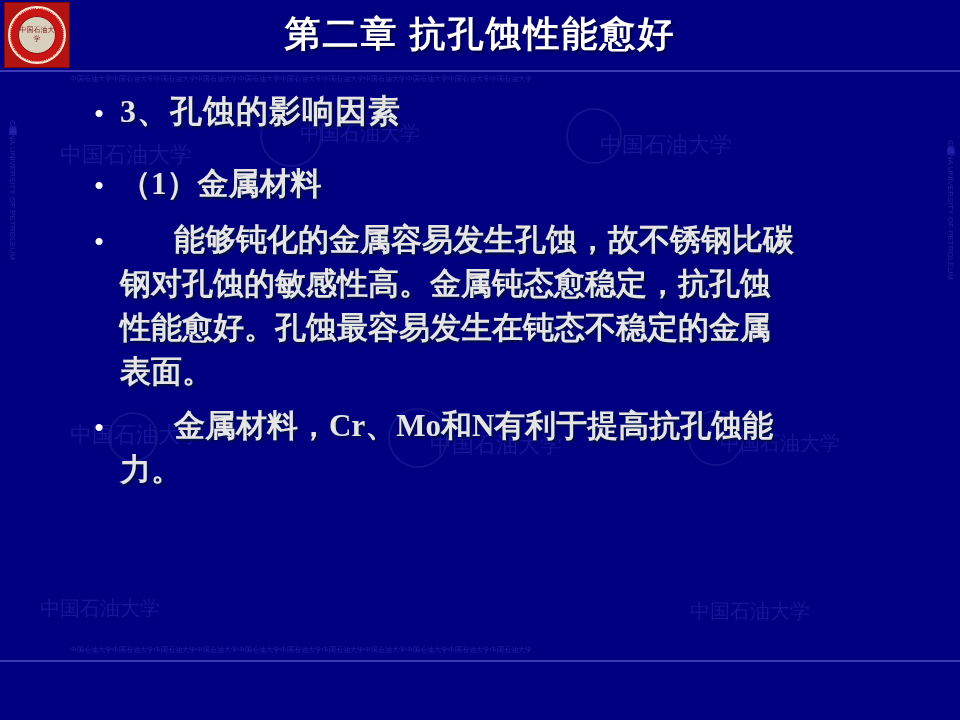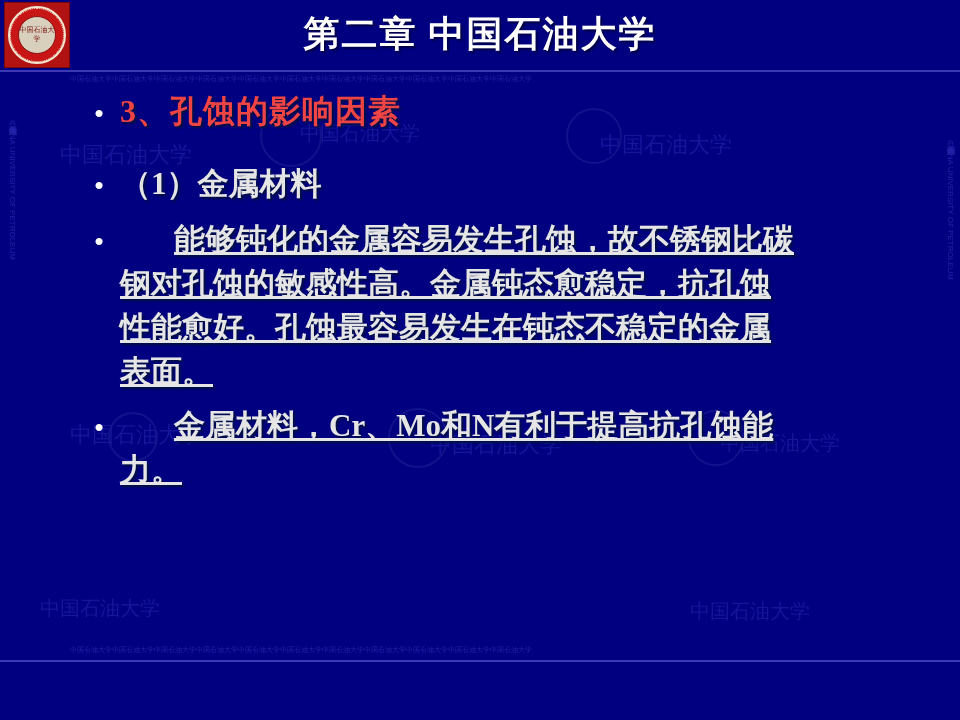--- a/index.html
+++ b/index.html
@@ -150,42 +150,41 @@
   }
   .bullet-body {
     flex: 1 1 auto;
   }
 
   .lvl1 {
     margin-left: 78px;
     margin-top: 12px;
   }
   .lvl1 .txt {
-    color: #ef4444;
+    color: #e5e5e5;
     font-size: 32px;
     font-weight: bold;
     font-family: "Liberation Serif", serif;
     text-shadow: 2px 2px 2px #001040;
     letter-spacing: 1px;
   }
   .lvl2 {
     margin-left: 78px;
     margin-top: 18px;
   }
   .lvl2 .txt {
     color: #e5e5e5;
     font-size: 31px;
     font-weight: bold;
     line-height: 44px;
     font-family: "Liberation Serif", serif;
     text-shadow: 2px 2px 2px #001040;
   }
   .indent-para {
     text-indent: 54px;
-    text-decoration: underline;
   }
 
   
   #footer-rule {
     position: absolute;
     left: 0; top: 660px;
     width: 960px; height: 2px;
     background: #3a3ab5;
   }
   #footer {
@@ -222,21 +221,21 @@
     <div class="wm-ring" style="left:108px; top:412px; width:46px; height:46px;"></div>
   </div>
 
   <div id="header">
     <div id="logo">
       <div id="logo-disc">
         <div id="logo-text-ring"></div>
         <div id="logo-inner">中国石油大学</div>
       </div>
     </div>
-    <div id="title">第二章    中国石油大学</div>
+    <div id="title">第二章    抗孔蚀性能愈好</div>
   </div>
   <div id="title-rule"></div>
 
   <div id="content">
 
     <div class="bullet-row lvl1">
       <div class="bullet-dot">•</div>
       <div class="bullet-body">
         <div class="txt">3、孔蚀的影响因素</div>
       </div>

